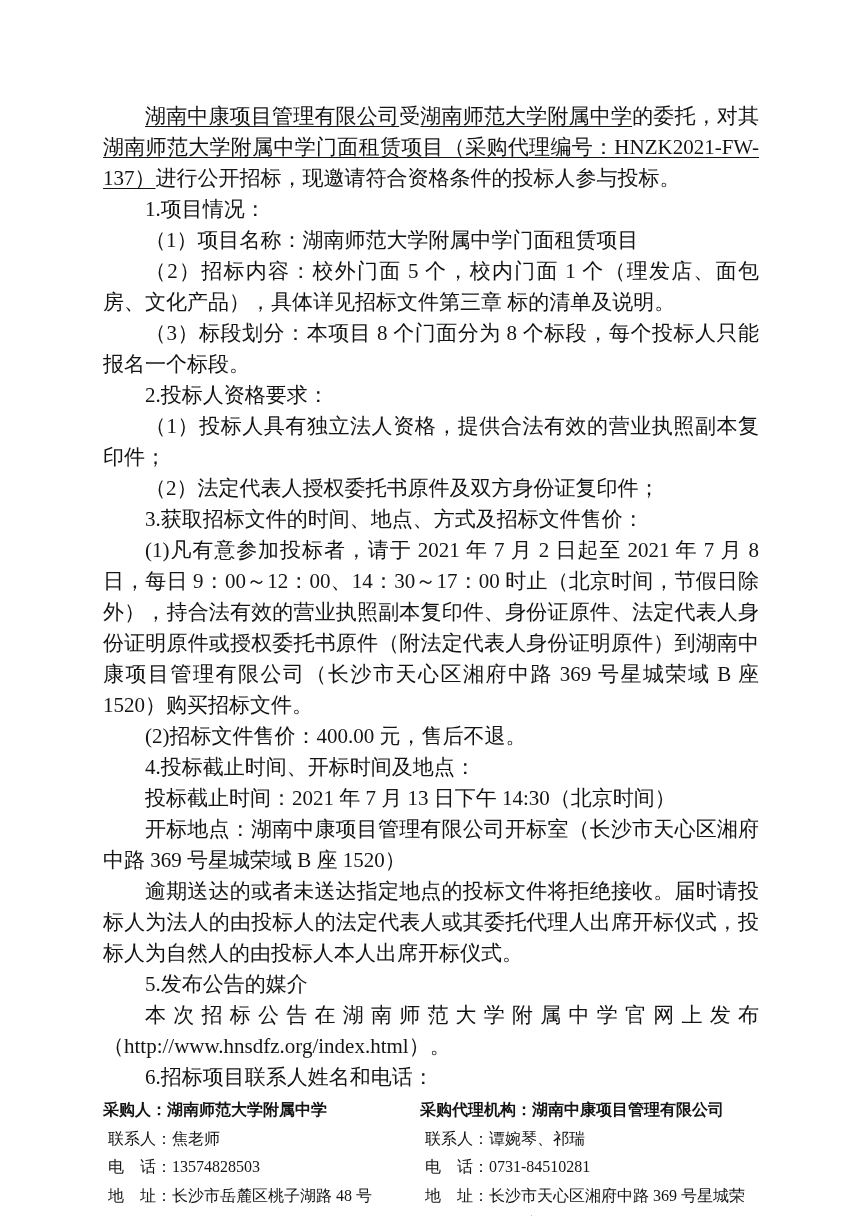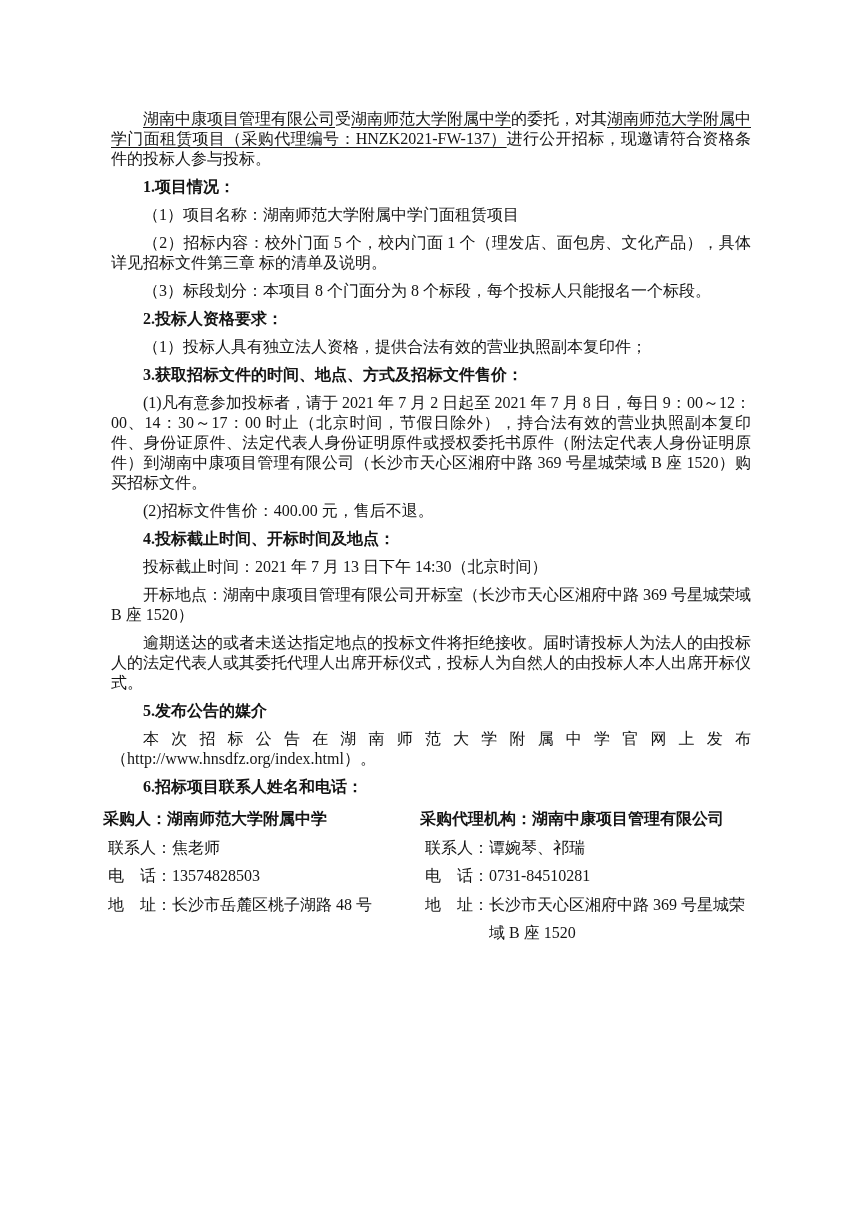--- a/index.html
+++ b/index.html
@@ -19,28 +19,28 @@
     height: 1216px;
     background: #ffffff;
   }
   .content {
     position: absolute;
     left: 103px;
     top: 101px;
     width: 656px;
   }
   .content p {
-    margin: 8px;
-    font-size: 16px;
-    line-height: 20px;
+    margin: 0;
+    font-size: 21px;
+    line-height: 31px;
     text-align: justify;
     text-indent: 2em;
     word-break: break-word;
   }
-  .content p.bold { font-weight: bold; }
+  .content p.bold { font-weight: normal; }
   .u {
     text-decoration: underline;
     text-decoration-thickness: 1px;
     text-underline-offset: 3px;
   }
   .contacts {
     display: flex;
     margin-top: 3px;
     font-size: 16px;
   }
@@ -64,20 +64,21 @@
 
     <p><span class="u">湖南中康项目管理有限公司</span><span>受</span><span class="u">湖南师范大学附属中学</span><span>的委托，对其</span><span class="u">湖南师范大学附属中学门面租赁项目（采购代理编号：HNZK2021-FW-137）</span><span>进行公开招标，现邀请符合资格条件的投标人参与投标。</span></p>
 
     <p class="bold">1.项目情况：</p>
     <p>（1）项目名称：湖南师范大学附属中学门面租赁项目</p>
     <p>（2）招标内容：校外门面 5 个，校内门面 1 个（理发店、面包房、文化产品），具体详见招标文件第三章 标的清单及说明。</p>
     <p>（3）标段划分：本项目 8 个门面分为 8 个标段，每个投标人只能报名一个标段。</p>
 
     <p class="bold">2.投标人资格要求：</p>
     <p>（1）投标人具有独立法人资格，提供合法有效的营业执照副本复印件；</p>
+    <p>（2）法定代表人授权委托书原件及双方身份证复印件；</p>
 
     <p class="bold">3.获取招标文件的时间、地点、方式及招标文件售价：</p>
     <p>(1)凡有意参加投标者，请于 2021 年 7 月 2 日起至 2021 年 7 月 8 日，每日 9：00～12：00、14：30～17：00 时止（北京时间，节假日除外），持合法有效的营业执照副本复印件、身份证原件、法定代表人身份证明原件或授权委托书原件（附法定代表人身份证明原件）到湖南中康项目管理有限公司（长沙市天心区湘府中路 369 号星城荣域 B 座 1520）购买招标文件。</p>
     <p>(2)招标文件售价：400.00 元，售后不退。</p>
 
     <p class="bold">4.投标截止时间、开标时间及地点：</p>
     <p>投标截止时间：2021 年 7 月 13 日下午 14:30（北京时间）</p>
     <p>开标地点：湖南中康项目管理有限公司开标室（长沙市天心区湘府中路 369 号星城荣域 B 座 1520）</p>
     <p>逾期送达的或者未送达指定地点的投标文件将拒绝接收。届时请投标人为法人的由投标人的法定代表人或其委托代理人出席开标仪式，投标人为自然人的由投标人本人出席开标仪式。</p>
 

